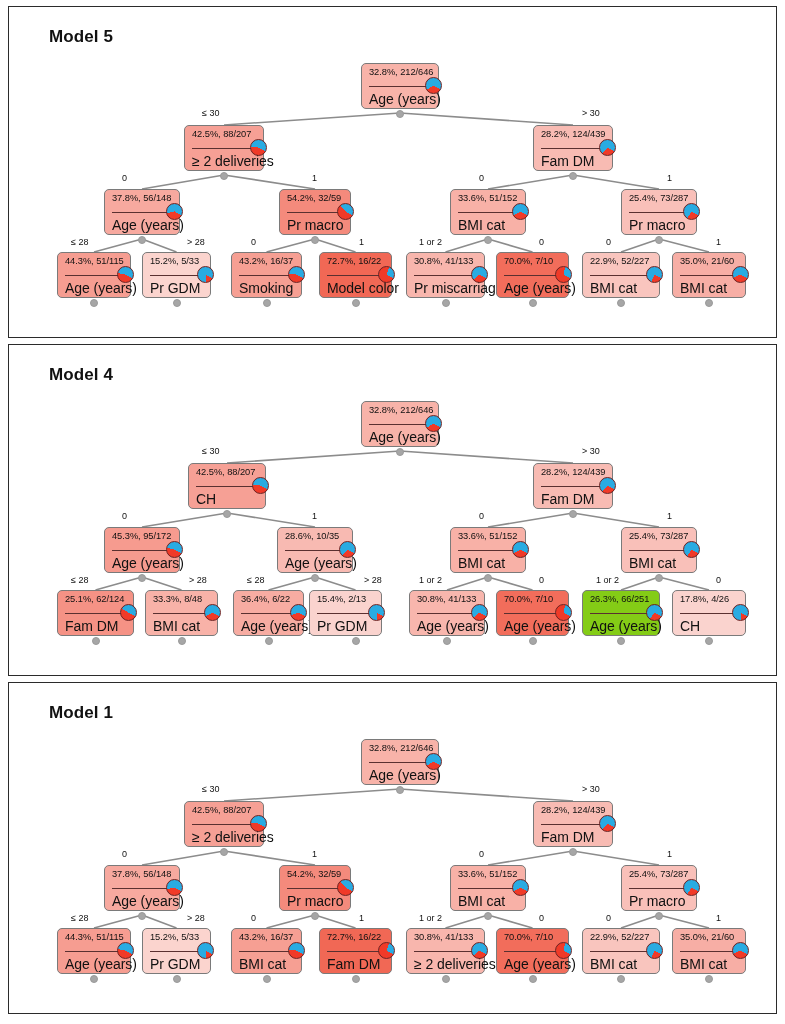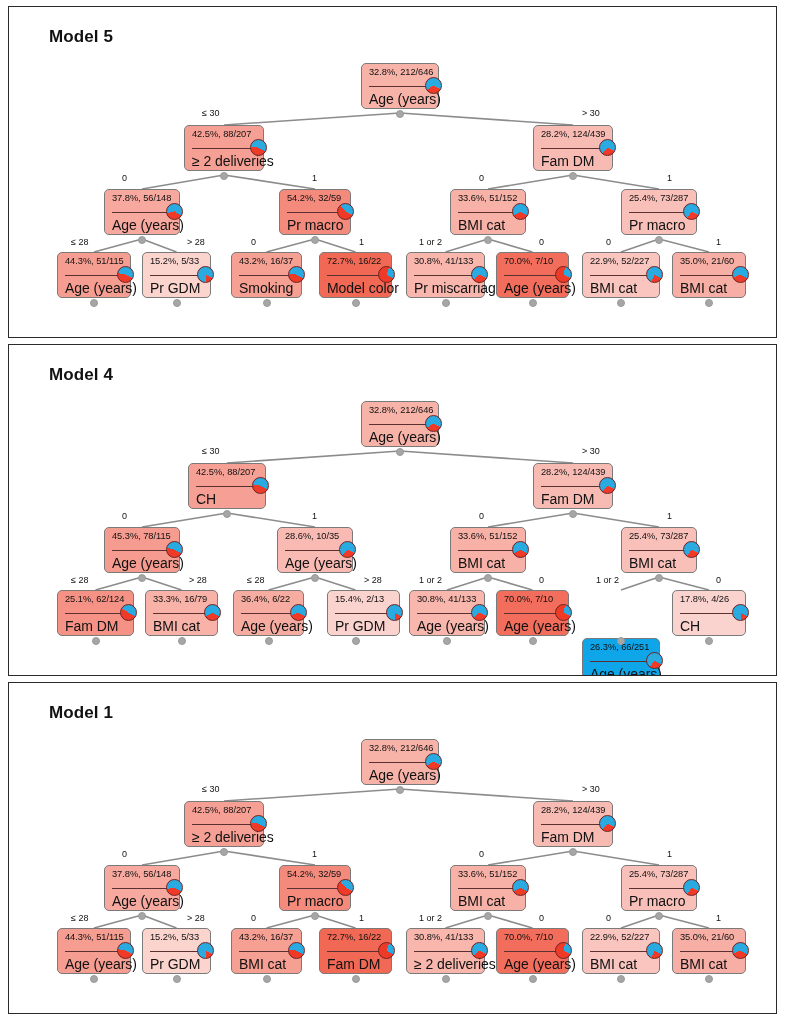--- a/index.html
+++ b/index.html
@@ -245,21 +245,21 @@
         </div>
         <div class="splitdot" style="left: 214px; top: 165px;"></div>
         <div class="node" style="left: 524px; top: 118px; width: 80px; background: rgb(248, 187, 179);">
           <div class="line1">28.2%, 124/439</div>
           <div class="rule"></div>
           <div class="line2">Fam DM</div>
           <div class="pie" style="background: conic-gradient(from 120deg, rgb(240, 58, 40) 0%, rgb(240, 58, 40) 28.2%, rgb(41, 171, 226) 28.2%, rgb(41, 171, 226) 100%);"></div>
         </div>
         <div class="splitdot" style="left: 560px; top: 165px;"></div>
         <div class="node" style="left: 95px; top: 182px; width: 76px; background: rgb(246, 155, 143);">
-          <div class="line1">45.3%, 78/115</div>
+          <div class="line1">45.3%, 95/172</div>
           <div class="rule"></div>
           <div class="line2">Age (years)</div>
           <div class="pie" style="background: conic-gradient(from 120deg, rgb(240, 58, 40) 0%, rgb(240, 58, 40) 45.3%, rgb(41, 171, 226) 45.3%, rgb(41, 171, 226) 100%);"></div>
         </div>
         <div class="splitdot" style="left: 129px; top: 229px;"></div>
         <div class="node" style="left: 268px; top: 182px; width: 76px; background: rgb(248, 186, 178);">
           <div class="line1">28.6%, 10/35</div>
           <div class="rule"></div>
           <div class="line2">Age (years)</div>
           <div class="pie" style="background: conic-gradient(from 120deg, rgb(240, 58, 40) 0%, rgb(240, 58, 40) 28.6%, rgb(41, 171, 226) 28.6%, rgb(41, 171, 226) 100%);"></div>
@@ -280,55 +280,55 @@
         </div>
         <div class="splitdot" style="left: 646px; top: 229px;"></div>
         <div class="node" style="left: 48px; top: 245px; width: 77px; background: rgb(245, 146, 133);">
           <div class="line1">25.1%, 62/124</div>
           <div class="rule"></div>
           <div class="line2">Fam DM</div>
           <div class="pie" style="background: conic-gradient(from 120deg, rgb(240, 58, 40) 0%, rgb(240, 58, 40) 50%, rgb(41, 171, 226) 50%, rgb(41, 171, 226) 100%);"></div>
         </div>
         <div class="splitdot" style="left: 82.5px; top: 292px;"></div>
         <div class="node" style="left: 136px; top: 245px; width: 73px; background: rgb(248, 178, 168);">
-          <div class="line1">33.3%, 16/79</div>
+          <div class="line1">33.3%, 8/48</div>
           <div class="rule"></div>
           <div class="line2">BMI cat</div>
           <div class="pie" style="background: conic-gradient(from 120deg, rgb(240, 58, 40) 0%, rgb(240, 58, 40) 33.3%, rgb(41, 171, 226) 33.3%, rgb(41, 171, 226) 100%);"></div>
         </div>
         <div class="splitdot" style="left: 168.5px; top: 292px;"></div>
         <div class="node" style="left: 224px; top: 245px; width: 71px; background: rgb(247, 172, 162);">
           <div class="line1">36.4%, 6/22</div>
           <div class="rule"></div>
           <div class="line2">Age (years)</div>
           <div class="pie" style="background: conic-gradient(from 120deg, rgb(240, 58, 40) 0%, rgb(240, 58, 40) 36.4%, rgb(41, 171, 226) 36.4%, rgb(41, 171, 226) 100%);"></div>
         </div>
         <div class="splitdot" style="left: 255.5px; top: 292px;"></div>
-        <div class="node" style="left: 318px; top: 245px; width: 73px; background: rgb(250, 211, 206);">
+        <div class="node" style="left: 300px; top: 245px; width: 73px; background: rgb(250, 211, 206);">
           <div class="line1">15.4%, 2/13</div>
           <div class="rule"></div>
           <div class="line2">Pr GDM</div>
           <div class="pie" style="background: conic-gradient(from 120deg, rgb(240, 58, 40) 0%, rgb(240, 58, 40) 15.4%, rgb(41, 171, 226) 15.4%, rgb(41, 171, 226) 100%);"></div>
         </div>
         <div class="splitdot" style="left: 342.5px; top: 292px;"></div>
         <div class="node" style="left: 400px; top: 245px; width: 76px; background: rgb(248, 182, 173);">
           <div class="line1">30.8%, 41/133</div>
           <div class="rule"></div>
           <div class="line2">Age (years)</div>
           <div class="pie" style="background: conic-gradient(from 120deg, rgb(240, 58, 40) 0%, rgb(240, 58, 40) 30.8%, rgb(41, 171, 226) 30.8%, rgb(41, 171, 226) 100%);"></div>
         </div>
         <div class="splitdot" style="left: 434px; top: 292px;"></div>
         <div class="node" style="left: 487px; top: 245px; width: 73px; background: rgb(242, 109, 91);">
           <div class="line1">70.0%, 7/10</div>
           <div class="rule"></div>
           <div class="line2">Age (years)</div>
           <div class="pie" style="background: conic-gradient(from 120deg, rgb(240, 58, 40) 0%, rgb(240, 58, 40) 70%, rgb(41, 171, 226) 70%, rgb(41, 171, 226) 100%);"></div>
         </div>
         <div class="splitdot" style="left: 519.5px; top: 292px;"></div>
-        <div class="node" style="left: 573px; top: 245px; width: 78px; background: #0ea5e9; margin-top: 48px;">
+        <div class="node" style="left: 573px; top: 245px; width: 78px; background: #84cc16;">
           <div class="line1">26.3%, 66/251</div>
           <div class="rule"></div>
           <div class="line2">Age (years)</div>
           <div class="pie" style="background: conic-gradient(from 120deg, rgb(240, 58, 40) 0%, rgb(240, 58, 40) 26.3%, rgb(41, 171, 226) 26.3%, rgb(41, 171, 226) 100%);"></div>
         </div>
         <div class="splitdot" style="left: 608px; top: 292px;"></div>
         <div class="node" style="left: 663px; top: 245px; width: 74px; background: rgb(250, 211, 206);">
           <div class="line1">17.8%, 4/26</div>
           <div class="rule"></div>
           <div class="line2">CH</div>

